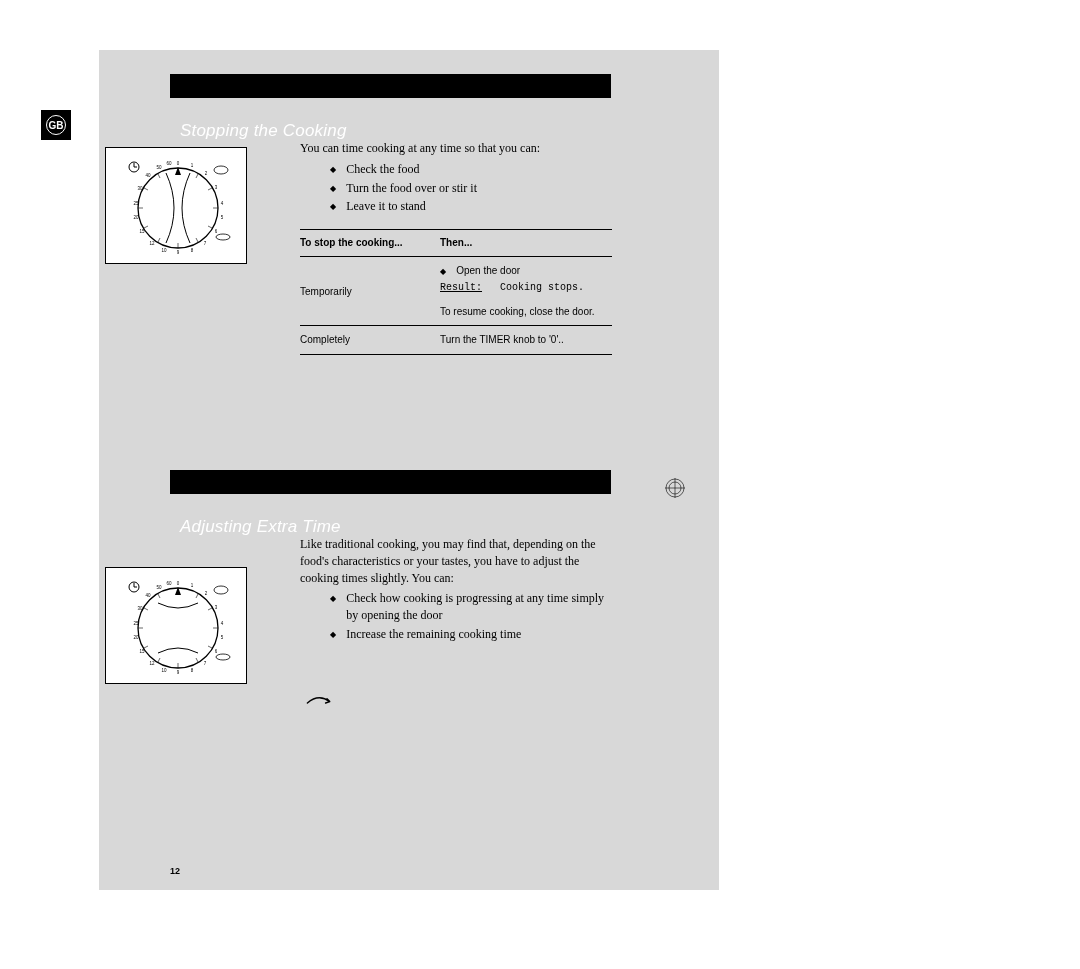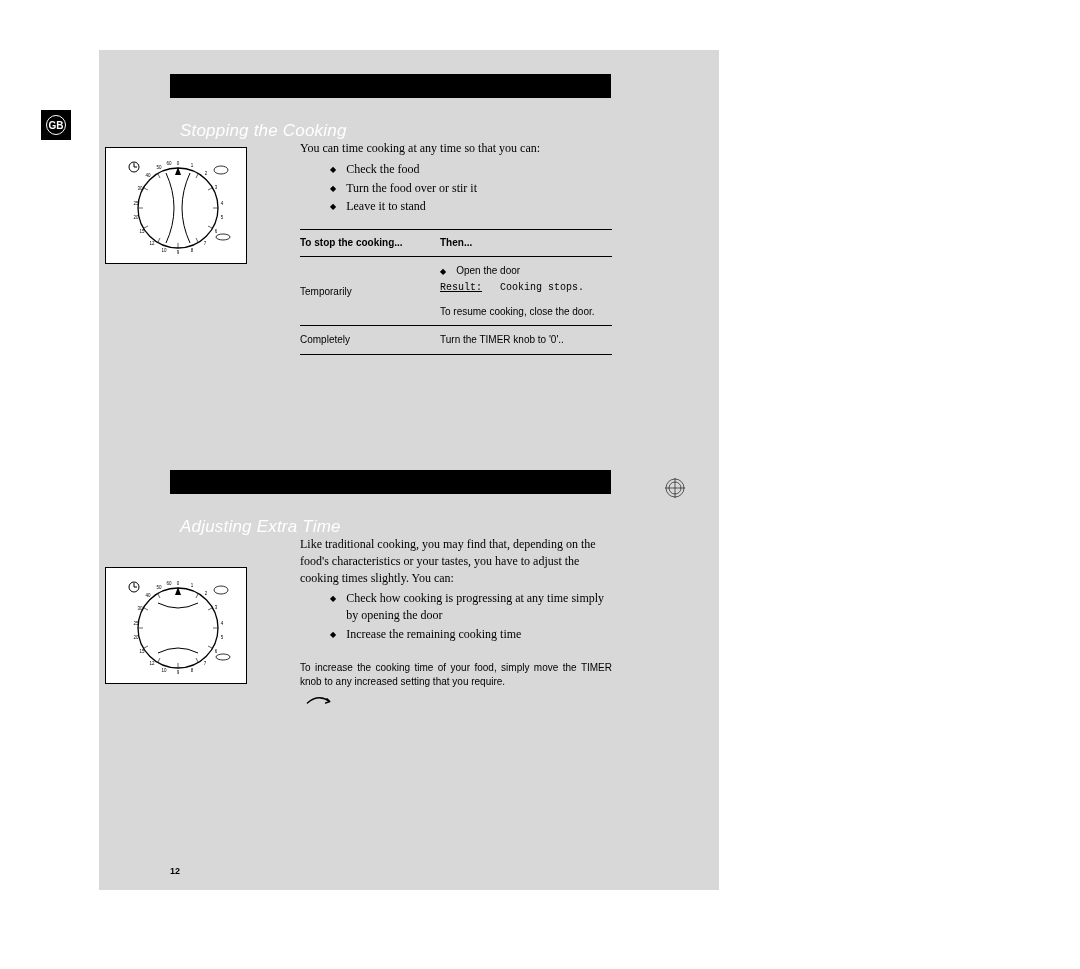--- a/index.html
+++ b/index.html
@@ -318,21 +318,20 @@
   <div class="bullets">
     <div class="row">
         <span class="diamond">◆</span>
         <span>Check how cooking is progressing at any time simply by opening the door</span>
       </div>
     <div class="row">
         <span class="diamond">◆</span>
         <span>Increase the remaining cooking time</span>
       </div>
   </div>
-  <div class="small-arial justify" style="margin-top:18px;">To increase the cooking time of your food, simply move the TIMER knob to any increased setting that you require.</div>
 </div>
 
 <div class="note-block" style="top:693px;">
   <div class="note-arrow">
     <svg viewBox="0 0 40 24">
       <path d="M 2 12 Q 18 -2 34 10 L 30 6 M 34 10 L 28 12" fill="none" stroke="#000" stroke-width="2" stroke-linecap="round"></path>
     </svg>
   </div>
 </div>
 

